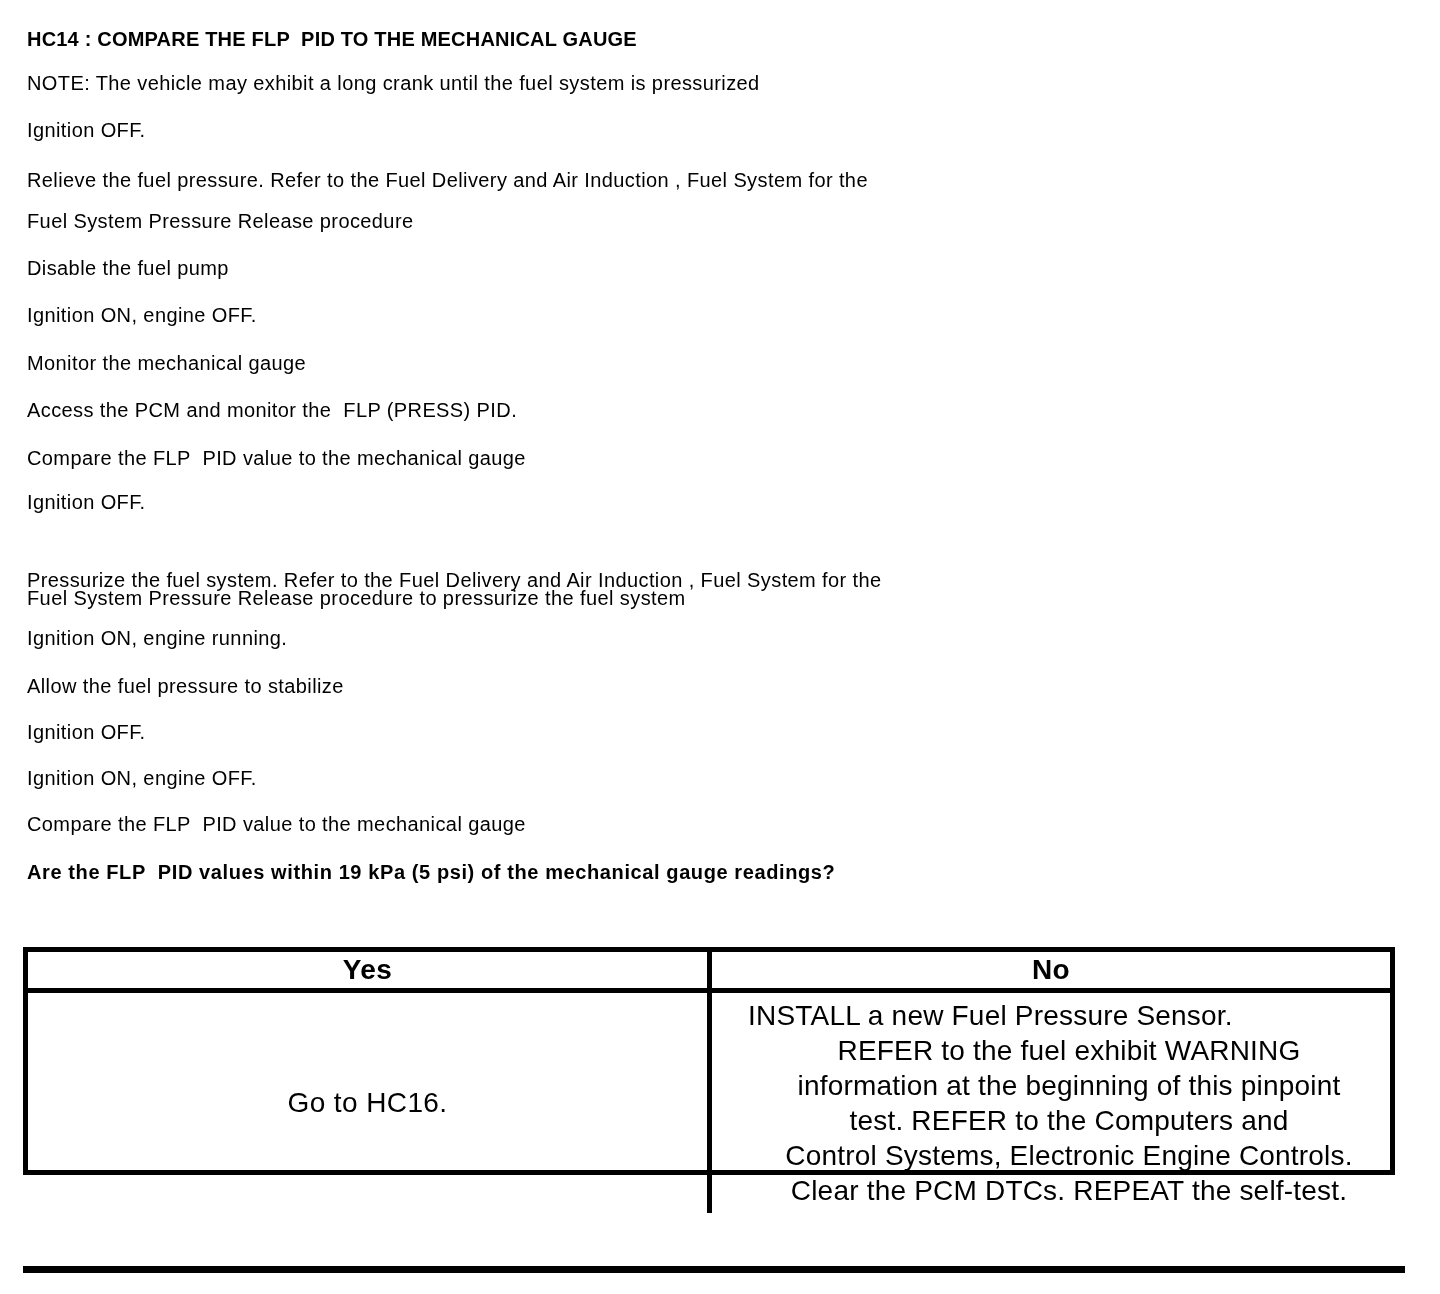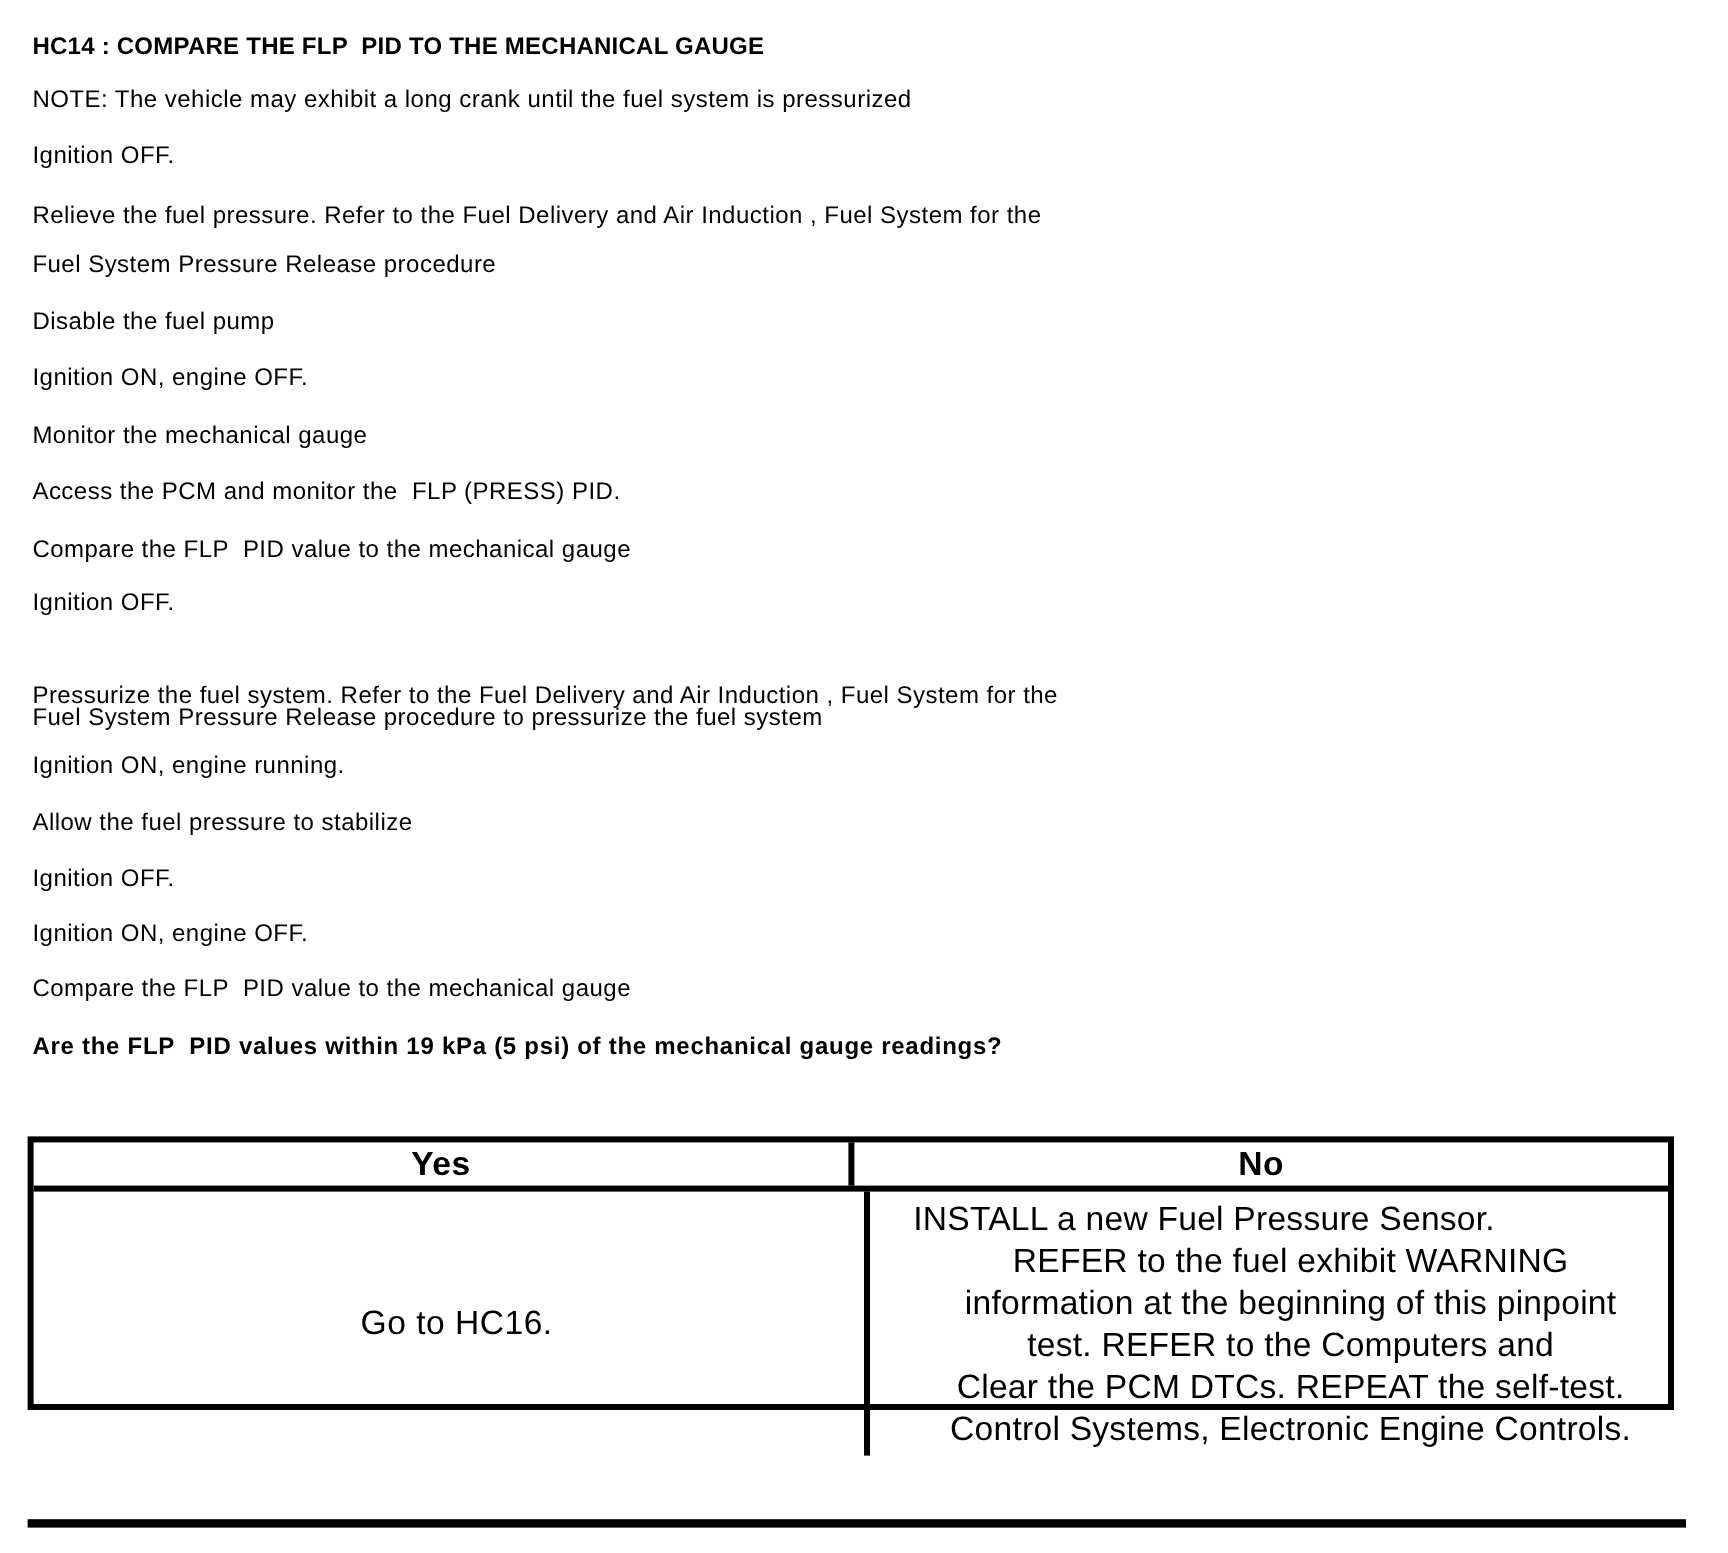--- a/index.html
+++ b/index.html
@@ -38,21 +38,21 @@
   .t-header { display: flex; height: 41px; border-bottom: 5px solid #000000; box-sizing: border-box; }
   .t-body   { display: flex; height: 220px; }
   .col-yes  { width: 679px; border-right: 5px solid #000000; box-sizing: content-box; }
   .col-no   { flex: 1; border-radius: 11px; }
   .h-cell {
     display: flex; align-items: center; justify-content: center;
     font-weight: bold; font-size: 28px; letter-spacing: 0.4px;
   }
   .yes-body {
     display: flex; align-items: center; justify-content: center;
-    font-size: 28px; letter-spacing: 0.4px; margin-left: 13px;
+    font-size: 28px; letter-spacing: 0.4px;
   }
   .no-body { padding-top: 5px; padding-left: 36px; }
   .no-line {
     font-size: 28px; line-height: 35px; letter-spacing: 0.2px;
     text-align: center; white-space: pre;
   }
   .no-line.first { text-align: left; }
 
   #bottom-rule {
     position: absolute;
@@ -93,21 +93,21 @@
     </div>
     <div class="t-body">
       <div class="col-yes yes-body">
         <span>Go to HC16.</span>
       </div>
       <div class="col-no no-body">
         <div class="no-line first">INSTALL a new Fuel Pressure Sensor.</div>
         <div class="no-line">REFER to the fuel exhibit WARNING</div>
         <div class="no-line">information at the beginning of this pinpoint</div>
         <div class="no-line">test. REFER to the Computers and</div>
+        <div class="no-line">Control Systems, Electronic Engine Controls.</div>
         <div class="no-line">Clear the PCM DTCs. REPEAT the self-test.</div>
-        <div class="no-line">Control Systems, Electronic Engine Controls.</div>
       </div>
     </div>
   </div>
 
   <div id="bottom-rule"></div>
 
 </div>
 
 </body></html>

